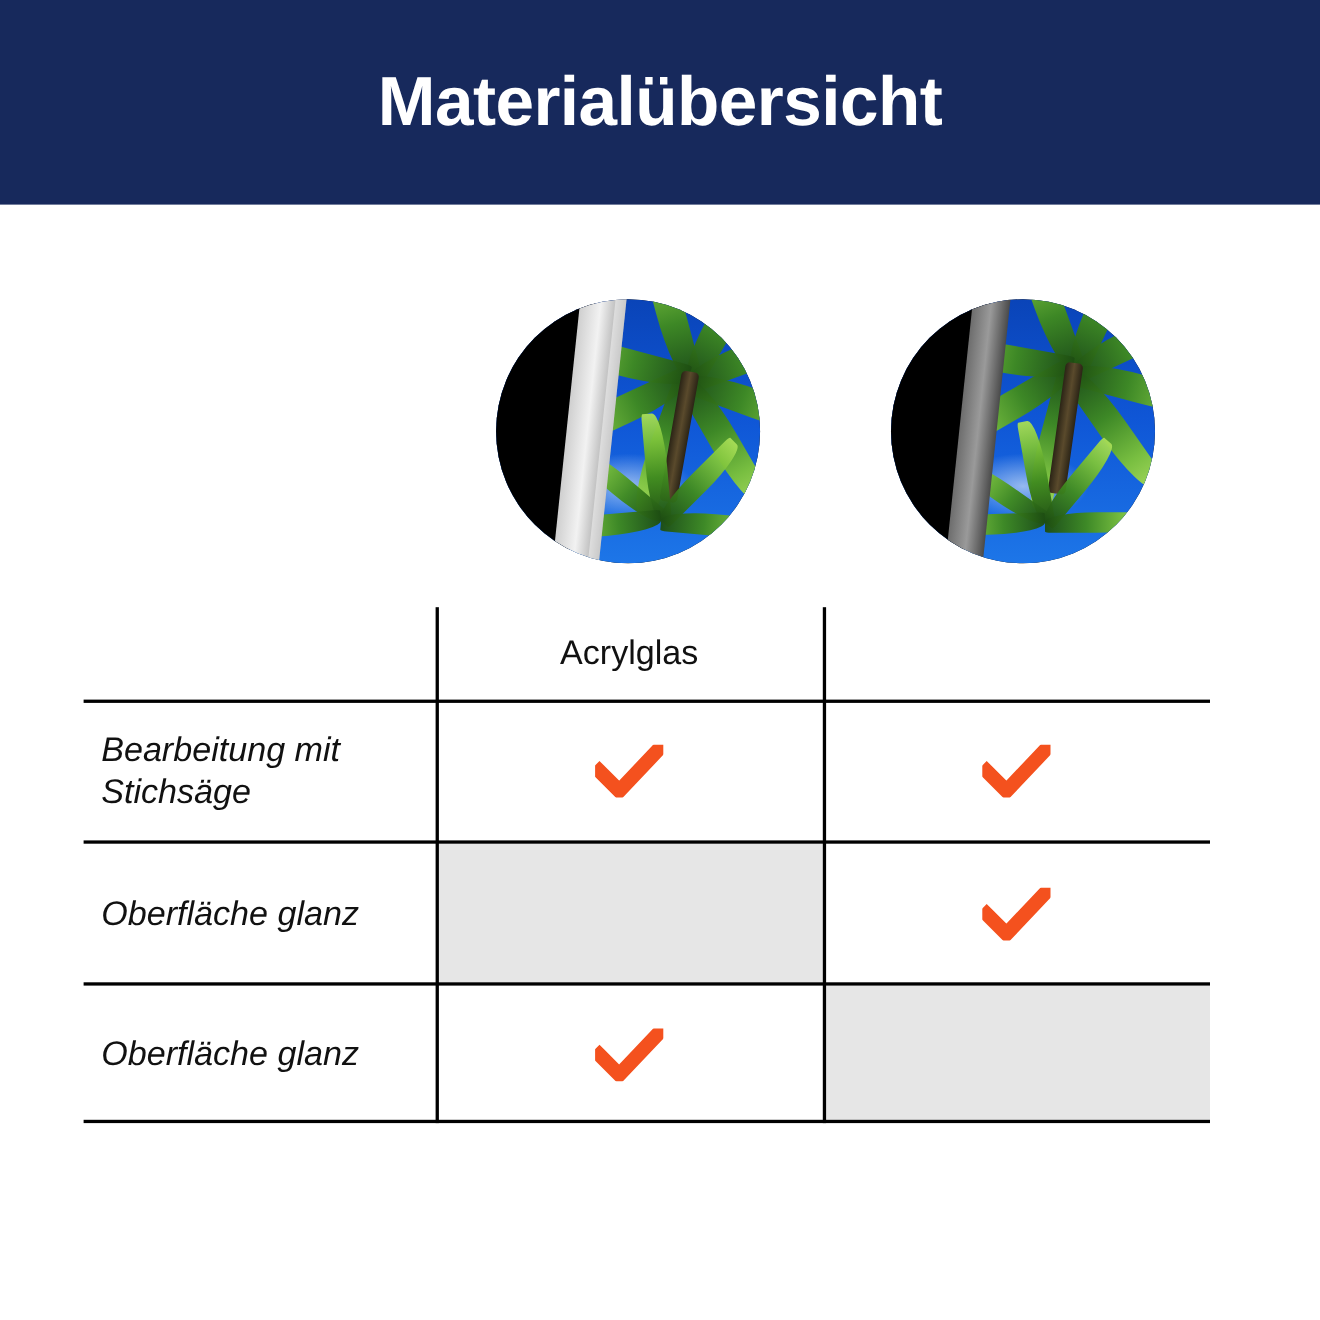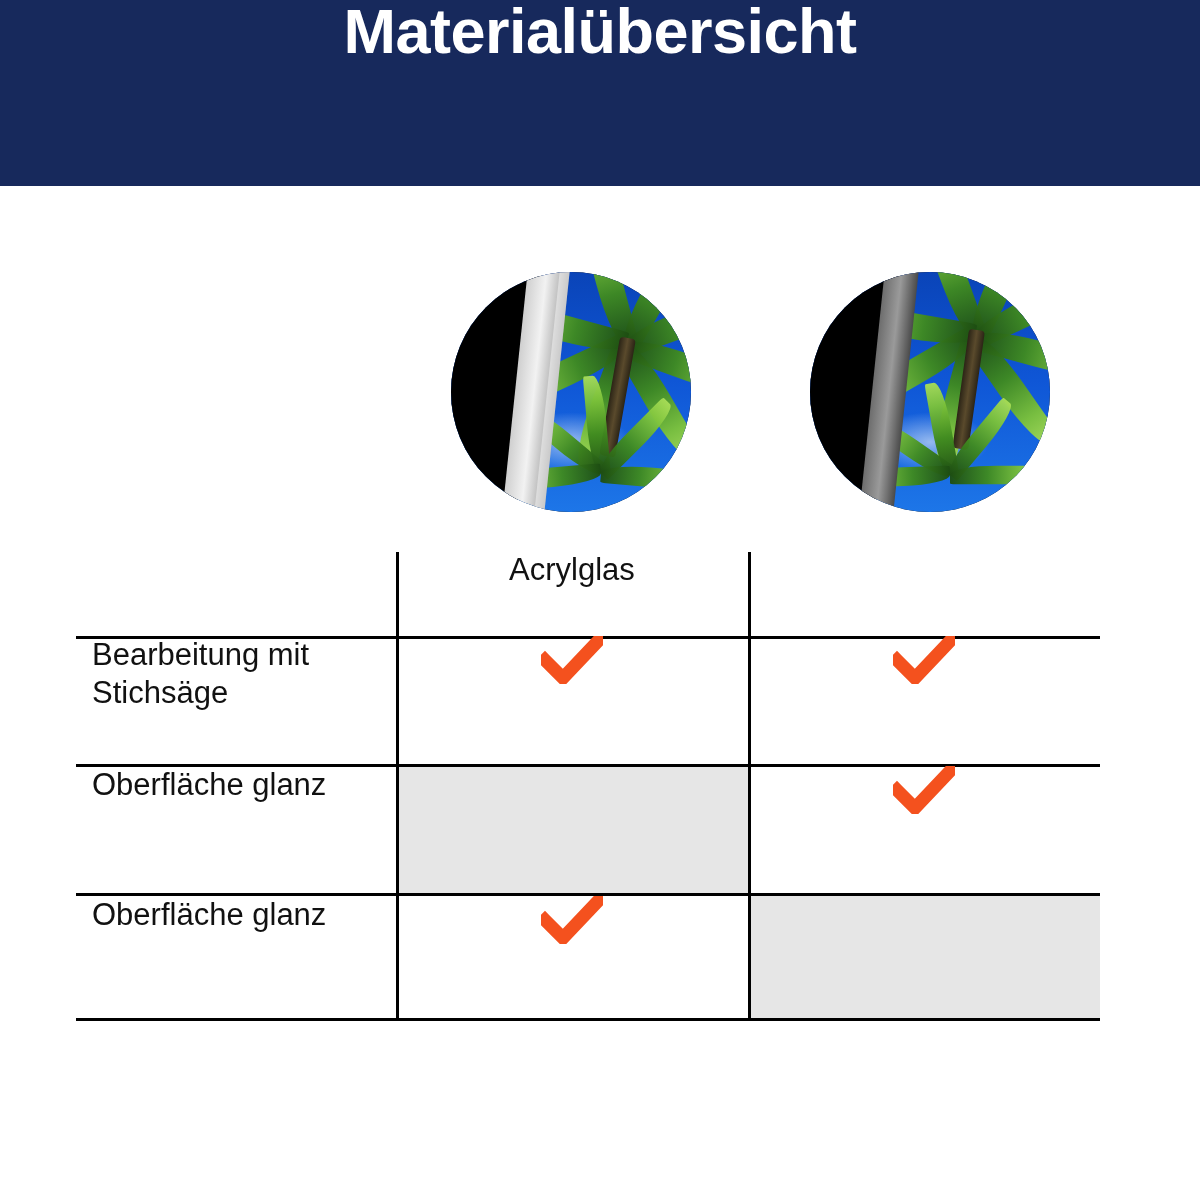--- a/index.html
+++ b/index.html
@@ -23,20 +23,21 @@
 
   
   .header {
     position: absolute;
     left: 0;
     top: 0;
     width: 1200px;
     height: 186px;
     background: #17295c;
     display: flex;
+    align-items: center;
     justify-content: center;
   }
   .header-title {
     color: #ffffff;
     font-size: 63px;
     font-weight: bold;
     letter-spacing: -0.5px;
     line-height: 1;
     text-align: center;
   }
@@ -147,29 +148,30 @@
     top: 552px;
     width: 1024px;
   }
   .row {
     display: flex;
     align-items: stretch;
   }
   .cell {
     box-sizing: border-box;
     display: flex;
-    align-items: flex-start;
+    align-items: center;
   }
   .cell-label {
     width: 320px;
     padding-left: 16px;
     padding-right: 10px;
     font-size: 31px;
     color: #111111;
     line-height: 1.24;
+    font-style: italic;
   }
   .cell-col {
     width: 352px;
     justify-content: center;
   }
   .cell-col-2 {
     width: 352px;
     justify-content: center;
   }
 

